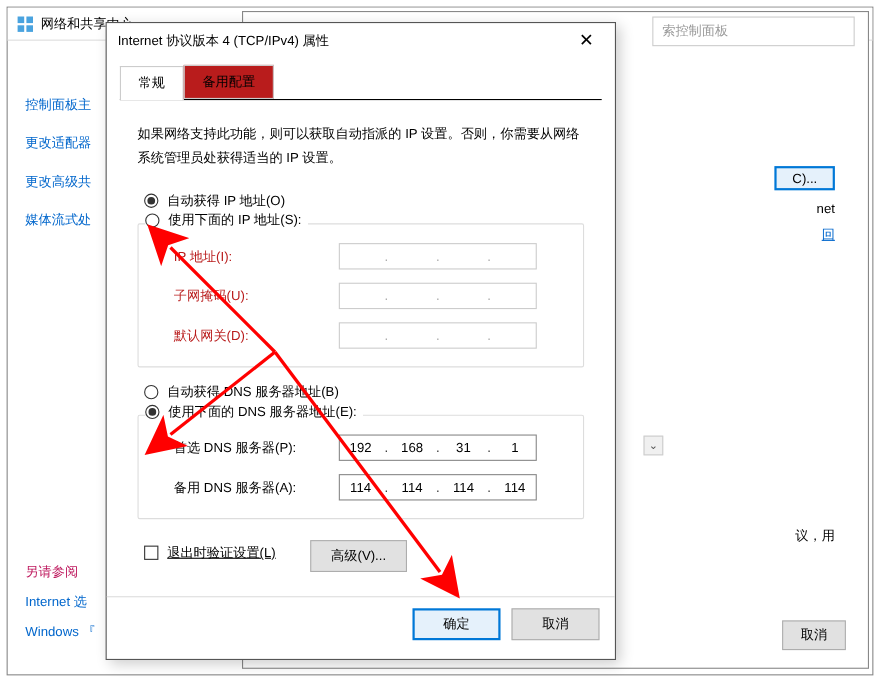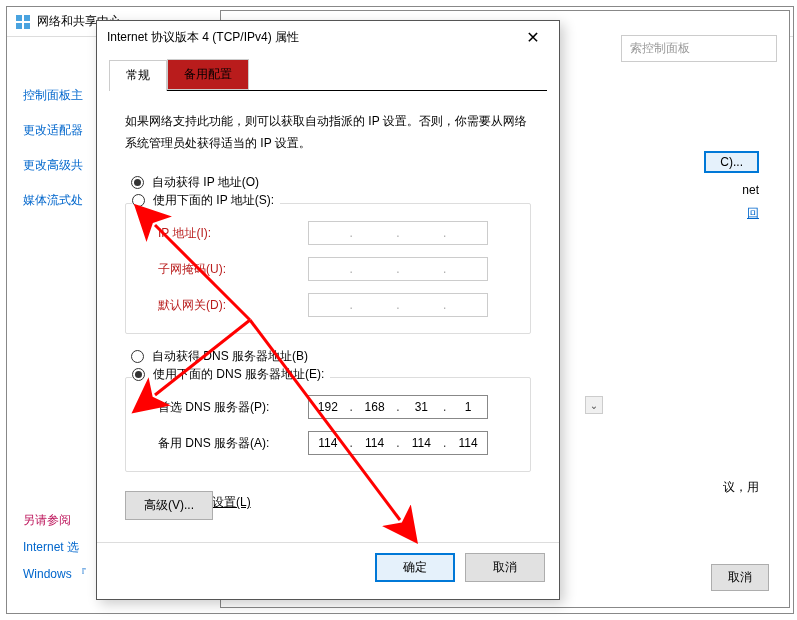--- a/index.html
+++ b/index.html
@@ -49,21 +49,21 @@
     .field-label { width: 150px; }
     .field-label.disabled { color: #b91c1c; }
     .ip-input { width: 180px; height: 24px; border: 1px solid #888; display: flex; align-items: center; justify-content: space-around; background: #fff; font-family: monospace; font-size: 13px; }
     .ip-input.disabled { border-color: #ccc; color: #aaa; background: #fff; }
     .ip-input .dot { color: #333; }
     .ip-input.disabled .dot { color: #aaa; }
     .ip-input .oct { width: 32px; text-align: center; }
     
     .checkbox-row { display: flex; align-items: center; margin: 22px 0 8px 6px; text-decoration: underline; }
     .checkbox { width: 13px; height: 13px; border: 1px solid #333; margin-right: 8px; }
-    .advanced-row { display: flex; justify-content: flex-start; margin-top: -28px; padding-right: 4px; }
+    .advanced-row { display: flex; justify-content: center; margin-top: -28px; padding-right: 4px; }
     .btn { border: 1px solid #adadad; background: #e1e1e1; padding: 5px 18px; cursor: pointer; min-width: 80px; text-align: center; }
     .btn.primary { border: 2px solid #0078d7; background: #e5f1fb; padding: 4px 17px; }
     .dlg-footer { padding: 10px 14px 14px; display: flex; justify-content: flex-end; gap: 10px; border-top: 1px solid #ddd; }
     
     
     .arrow { position: absolute; pointer-events: none; }
   </style>
 </head>
 <body>
 
@@ -91,21 +91,21 @@
     <div class="link">媒体流式处</div>
   </div>
   <div class="bg-bottom">
     <div class="label">另请参阅</div>
     <div class="link">Internet 选</div>
     <div class="link">Windows 『</div>
   </div>
 </div>
 
 <div class="mid-window">
-  <div style="position:absolute; right:12px; top:24px; width:156px;">
+  <div style="position:absolute; right:12px; top:4px; width:184px;">
     <div class="bg-searchbox">索控制面板</div>
   </div>
   <div style="position:absolute; right:30px; top:140px; text-align:left;">
     <div style="margin-bottom:10px;"><span class="bg-btn-c">C)...</span></div>
     <div class="bg-text" style="text-align:right;">net</div>
     <div style="text-align:right;"><span class="bg-link-blue">回</span></div>
   </div>
   <div class="bg-scroll">⌄</div>
   <div style="position:absolute; right:30px; top:460px; text-align:right;">
     <div class="bg-text">议，用</div>

